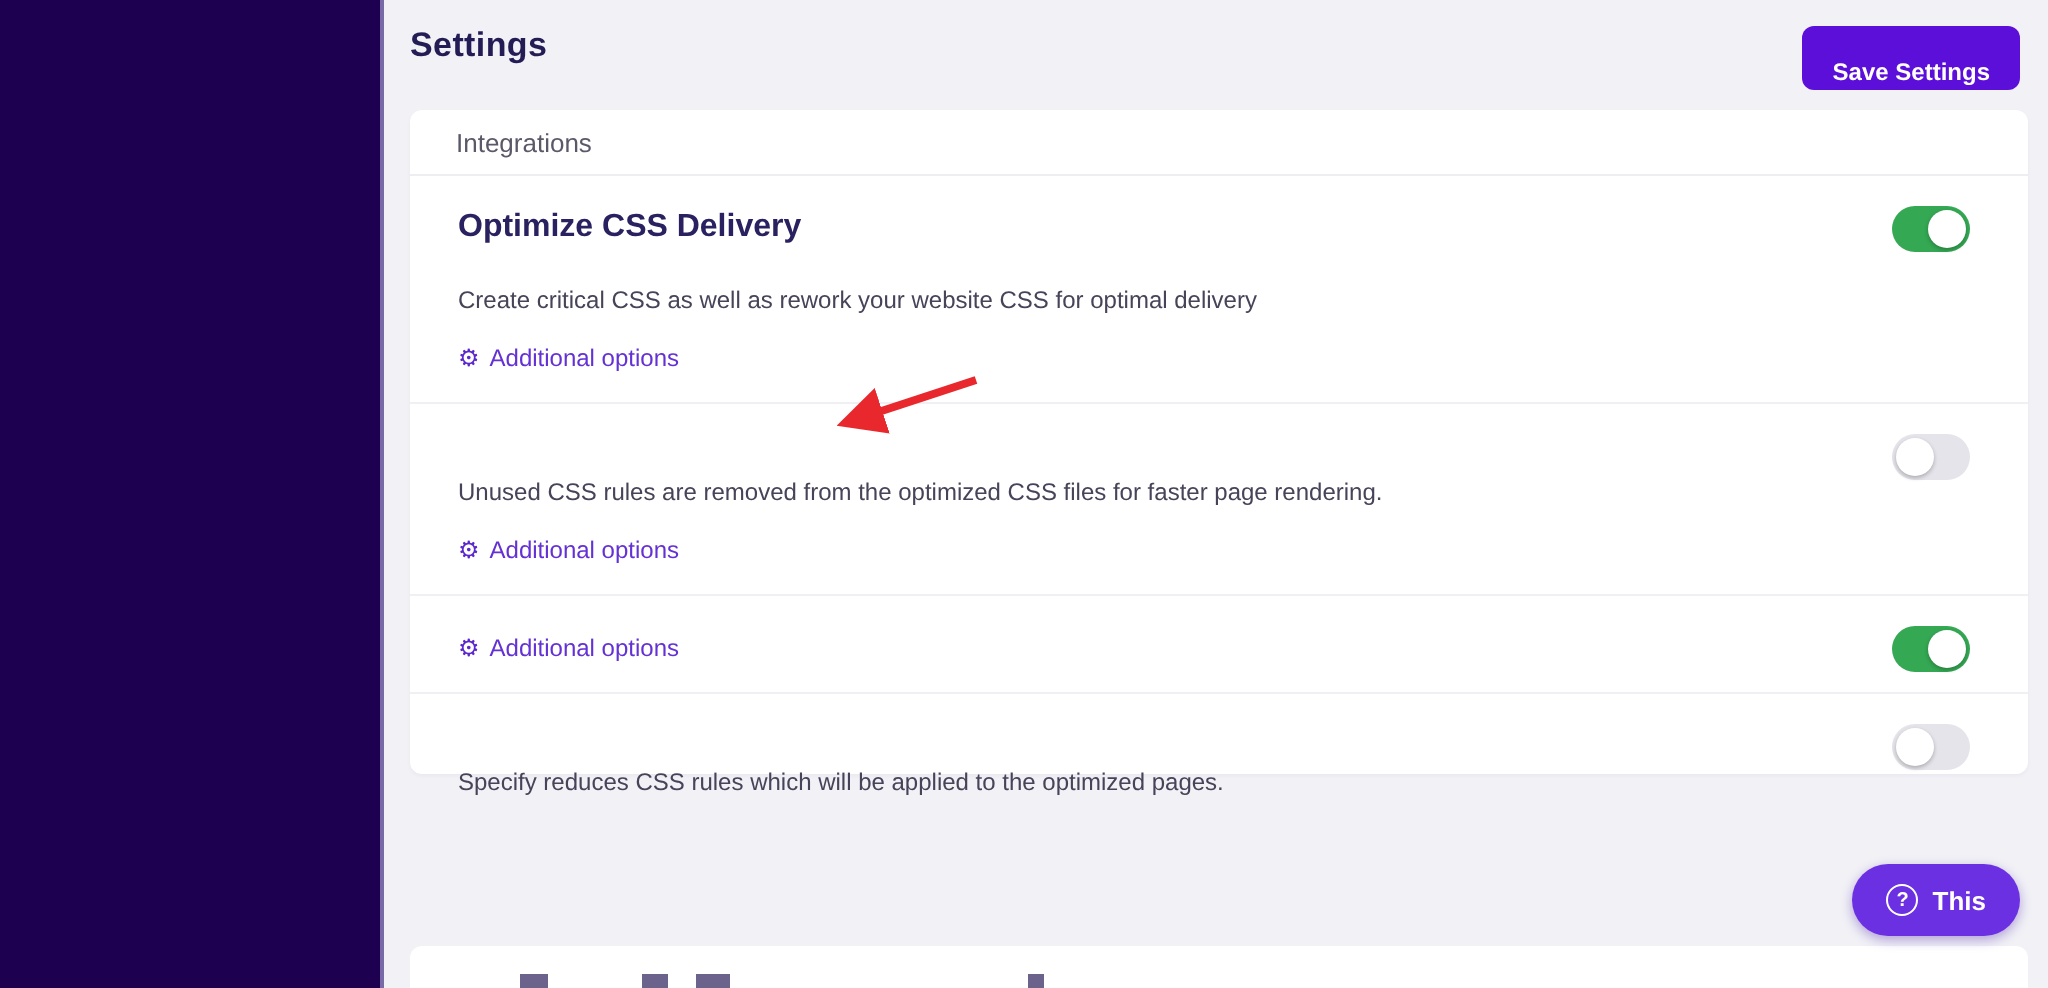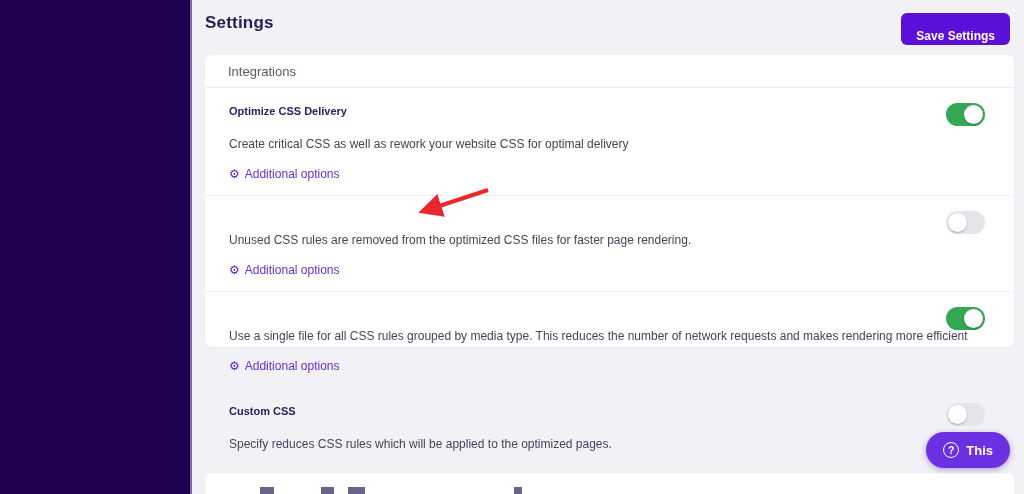--- a/index.html
+++ b/index.html
@@ -31,21 +31,21 @@
     background: #5c0fd9; color: #ffffff;
     font-family: "Liberation Sans", sans-serif;
     font-size: 12px; font-weight: 600;
     border: none; border-radius: 6px;
     cursor: pointer;
   }
 
   
   .card {
     position: absolute; left: 205px; right: 10px; top: 55px;
-    height: 292px;
+    height: 332px;
     background: #ffffff;
     border-radius: 6px;
     box-shadow: 0 1px 2px rgba(30,0,80,0.04);
   }
   .tabbar {
     height: 33px;
     display: flex; align-items: center;
     padding-left: 23px;
     border-bottom: 1px solid #eeeef2;
   }
@@ -55,21 +55,21 @@
   }
 
   .option {
     position: relative;
     padding: 17px 24px 13px 24px;
     border-bottom: 1px solid #f0f0f4;
   }
   .option:first-of-type { padding-top: 30px; }
   .option:last-of-type { border-bottom: none; }
   .opt-title {
-    font-size: 11px; font-weight: 700; color: #2a2260;
+    font-size: 16px; font-weight: 700; color: #2a2260;
     margin-bottom: 7px;
   }
   .opt-desc {
     font-size: 12px; color: #474358;
     margin-bottom: 13px;
     margin-top: 20px;
   }
   .opt-link {
     display: inline-flex; align-items: center; gap: 5px;
     font-size: 12px; color: #6431d4; font-weight: 500;
@@ -170,32 +170,30 @@
     <a class="opt-link">
         <span class="gear-icon">⚙</span>
         <span>Additional options</span>
       </a>
     <div class="toggle off">
         <div class="knob"></div>
       </div>
   </div>
 
   <div class="option">
-    <div class="opt-desc">Use a single file for all CSS rules grouped by media type. This reduces the number of network requests and makes rendering more efficient</div>
     <a class="opt-link">
         <span class="gear-icon">⚙</span>
         <span>Additional options</span>
       </a>
     <div class="toggle on">
         <div class="knob"></div>
       </div>
   </div>
 
   <div class="option">
-    <div class="opt-title">Custom CSS</div>
     <div class="opt-desc">Specify reduces CSS rules which will be applied to the optimized pages.</div>
     <div class="toggle off">
         <div class="knob"></div>
       </div>
   </div>
 </section>
 
 <section class="card-bottom">
   <div class="clipped-tips">
     <span style="left:32px;  width:14px;"></span>

